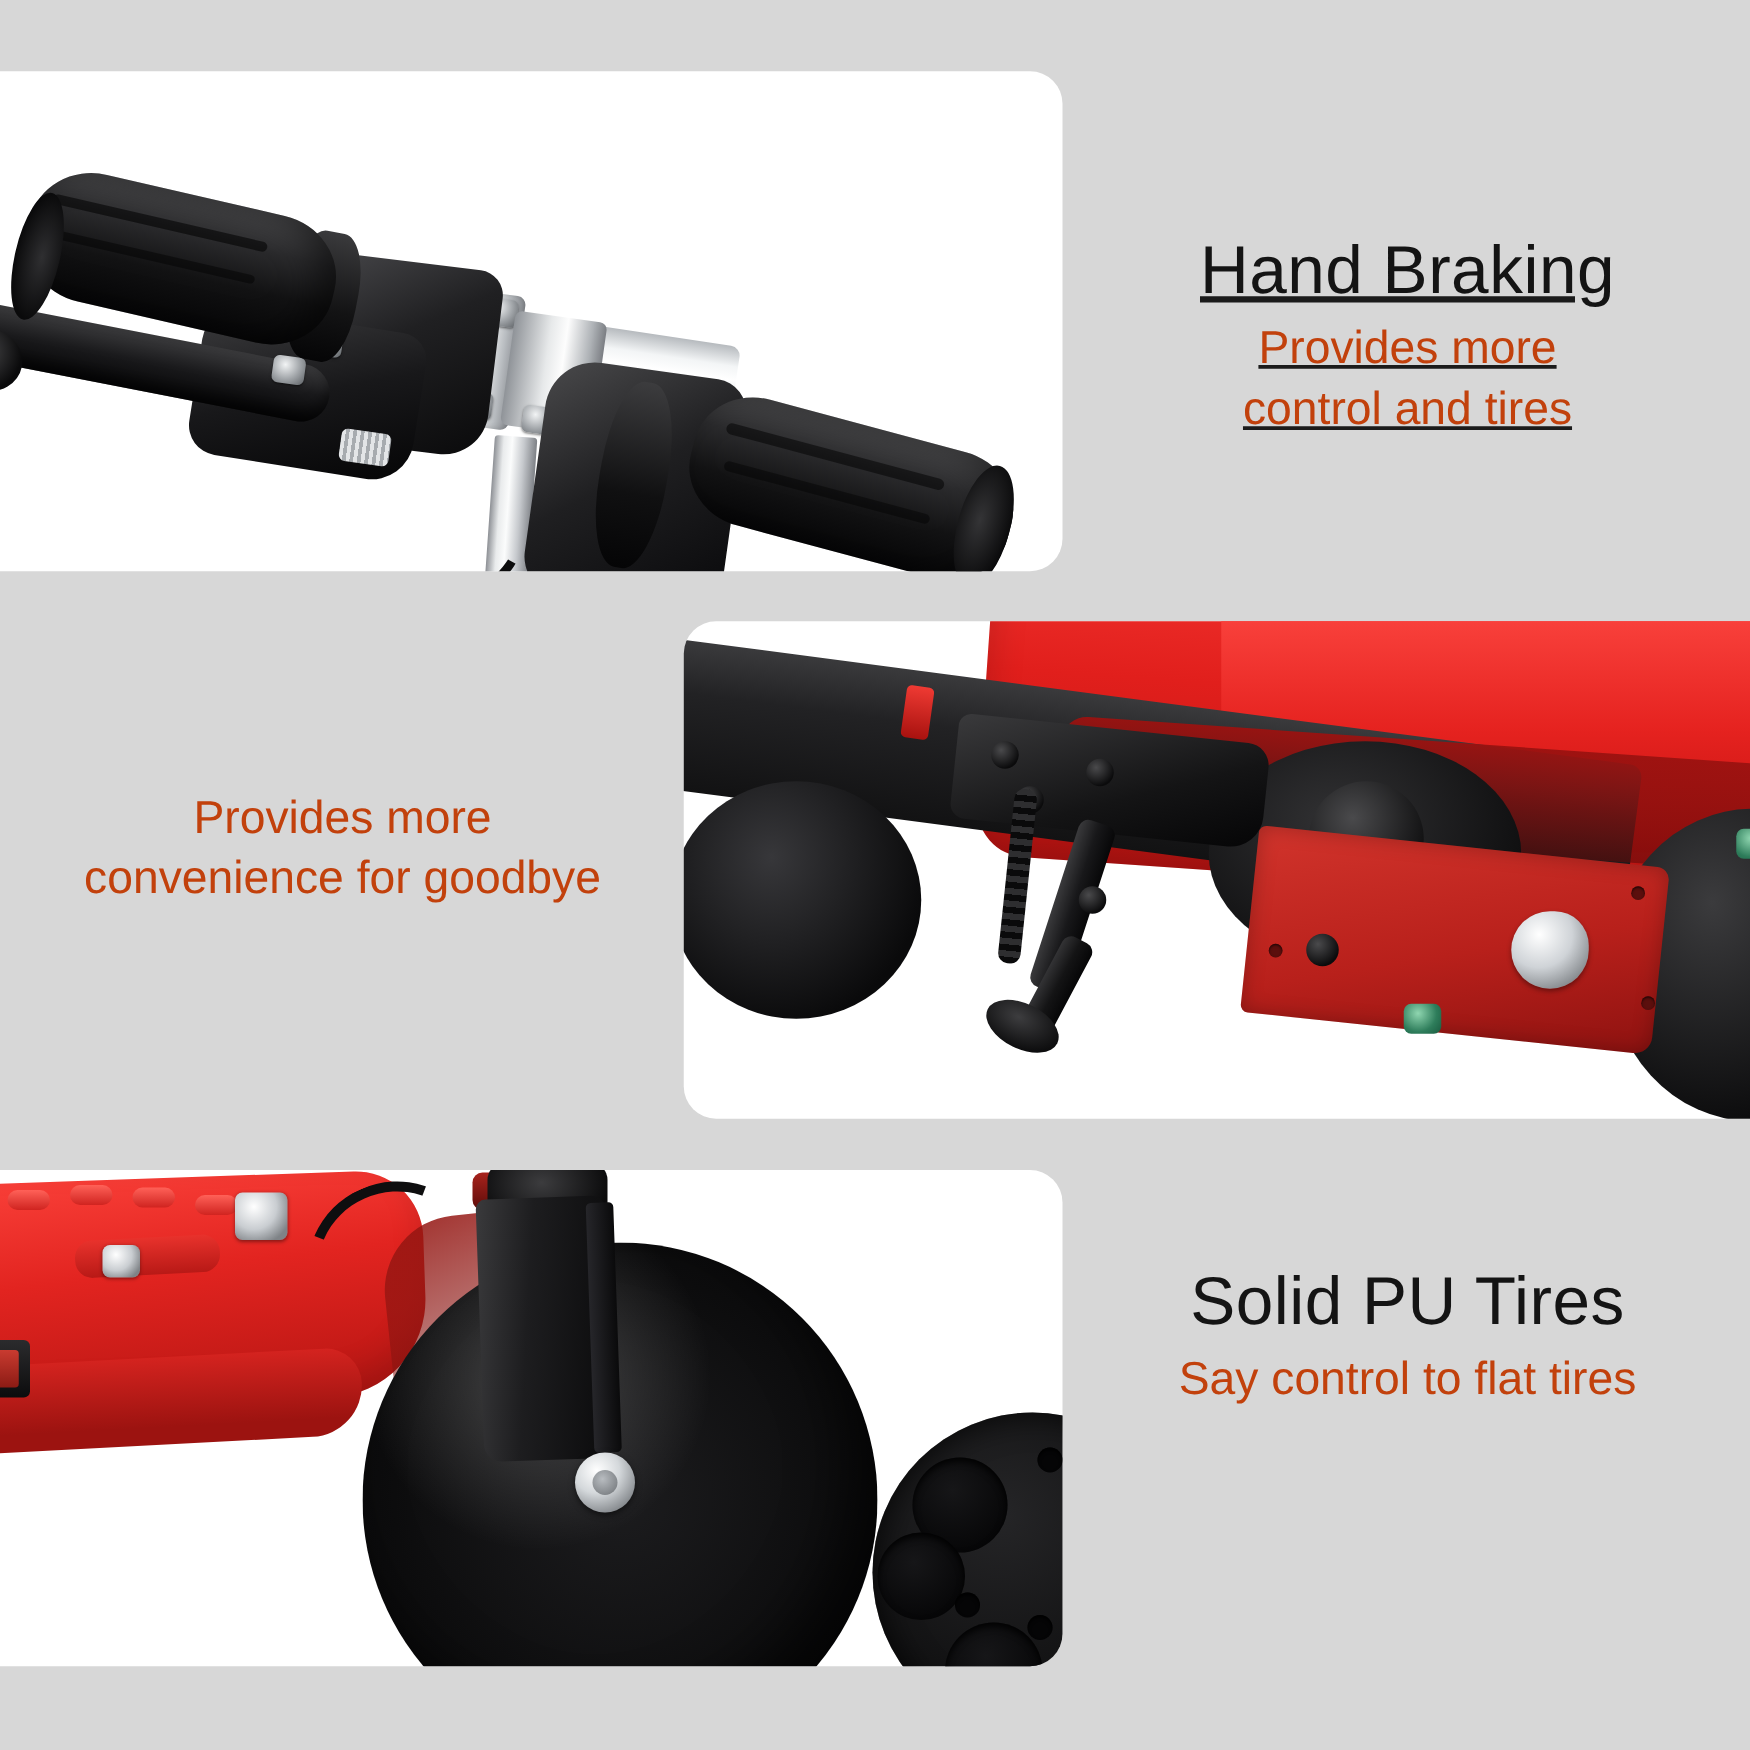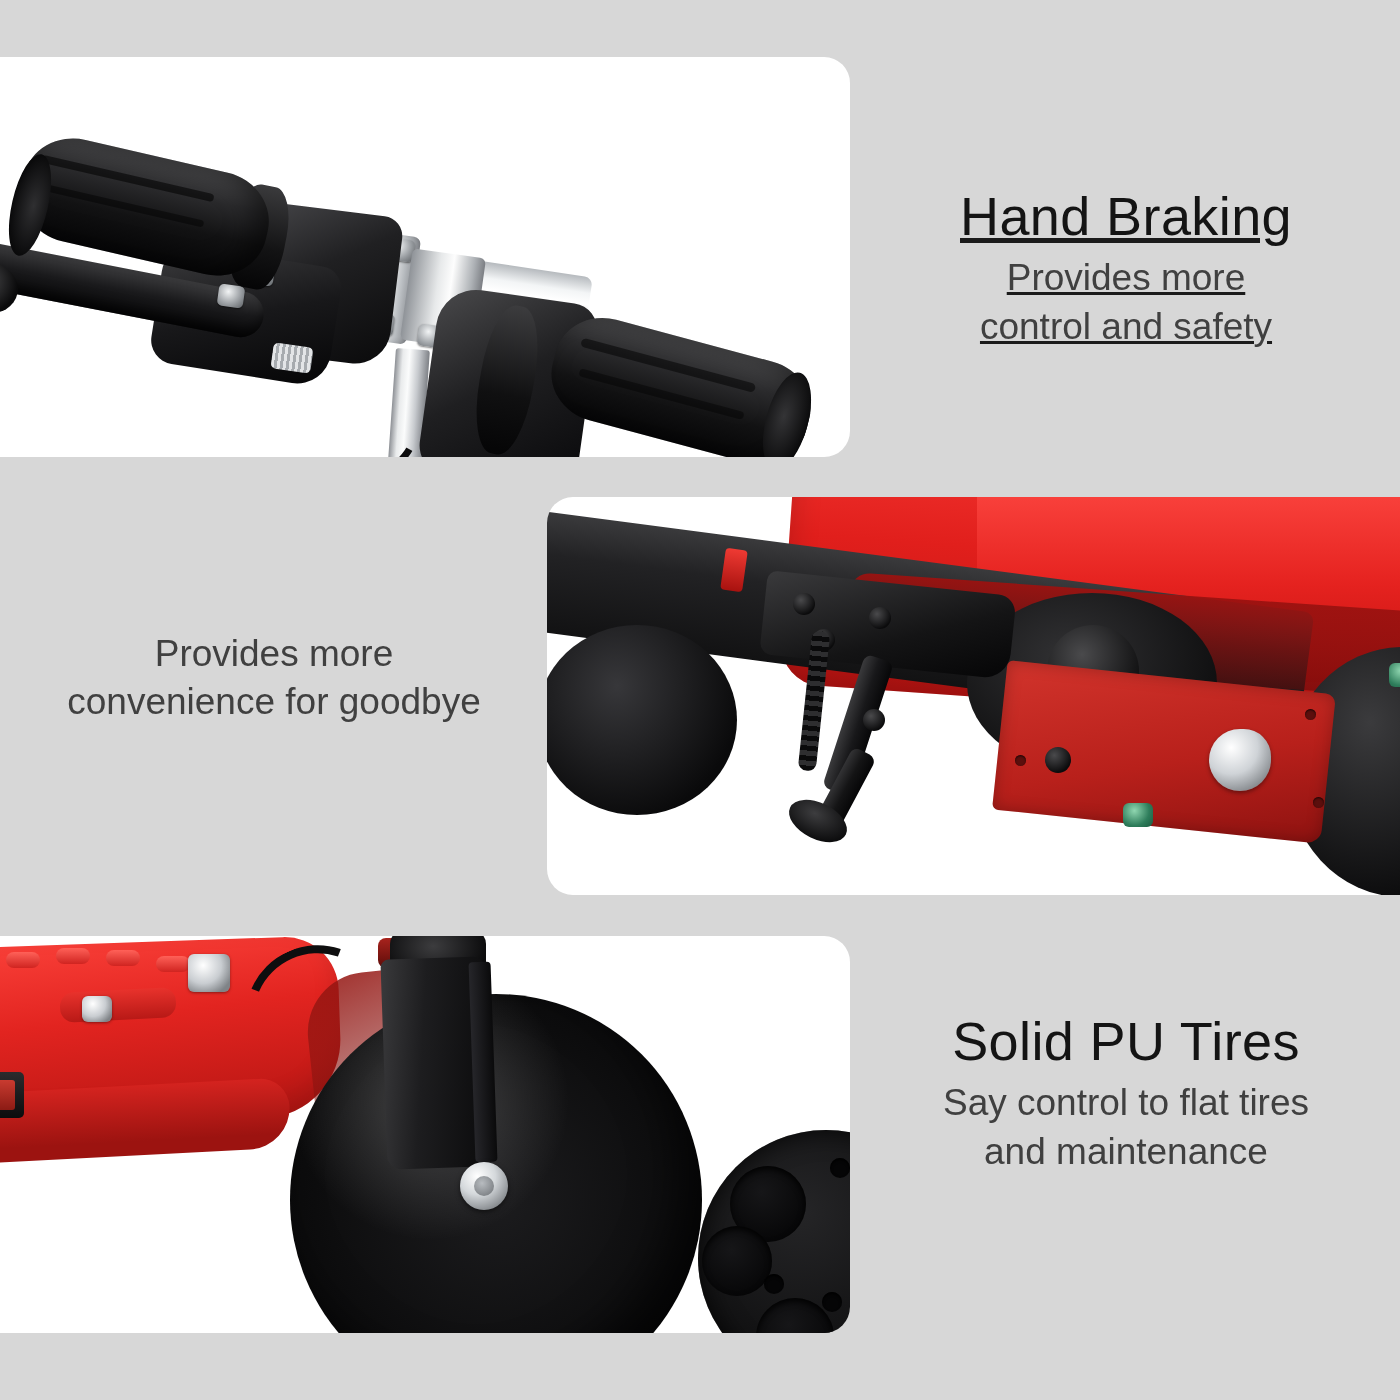--- a/index.html
+++ b/index.html
@@ -39,21 +39,21 @@
     font-weight:400;
     letter-spacing:.4px;
     line-height:1.12;
     white-space:nowrap;
     color:#141414;
   }
   .subline{
     font-size:37px;
     font-weight:300;
     line-height:1.30;
-    color:#404040;
+    color:#c2410c;
     margin-top:8px;
   }
   #text-hand-braking{ left:852px; top:186px; width:548px;text-decoration:underline; }
   #text-kickstand   { left:0px;   top:622px; width:548px; }
   #text-tires       { left:852px; top:1011px;width:548px; }
 
   
   .hb-stem{
     position:absolute;left:430px;top:292px;width:34px;height:170px;
     background:linear-gradient(90deg,#8d9095 0%,#e9ebec 22%,#fbfcfc 42%,#c6c9cd 70%,#7e8186 100%);
@@ -390,21 +390,21 @@
     <div class="hb-throttle-base"></div>
     <div class="hb-throttle-ring"></div>
     <div class="hb-throttle-grip"></div>
     <div class="hb-throttle-cap"></div>
   </div>
 
   <div class="textblock" id="text-hand-braking">
     <div class="headline">Hand Braking</div>
     <div class="subline">
       <div>Provides more</div>
-      <div>control and safety</div>
+      <div>control and tires</div>
     </div>
   </div>
 
   <div class="panel" id="panel-kickstand">
     <div class="ks-body-red"></div>
     <div class="ks-body-red2"></div>
     <div class="ks-deck-black"></div>
     <div class="ks-redclip"></div>
     <div class="ks-red-shade"></div>
 
@@ -473,17 +473,16 @@
     <div class="tw-stembase"></div>
     <div class="tw-fork"></div>
     <div class="tw-fork-edge"></div>
     <div class="tw-axle"></div>
   </div>
 
   <div class="textblock" id="text-tires">
     <div class="headline">Solid PU Tires</div>
     <div class="subline">
       <div>Say control to flat tires</div>
-      <div>and maintenance</div>
     </div>
   </div>
 
 </div>
 
 </body></html>

